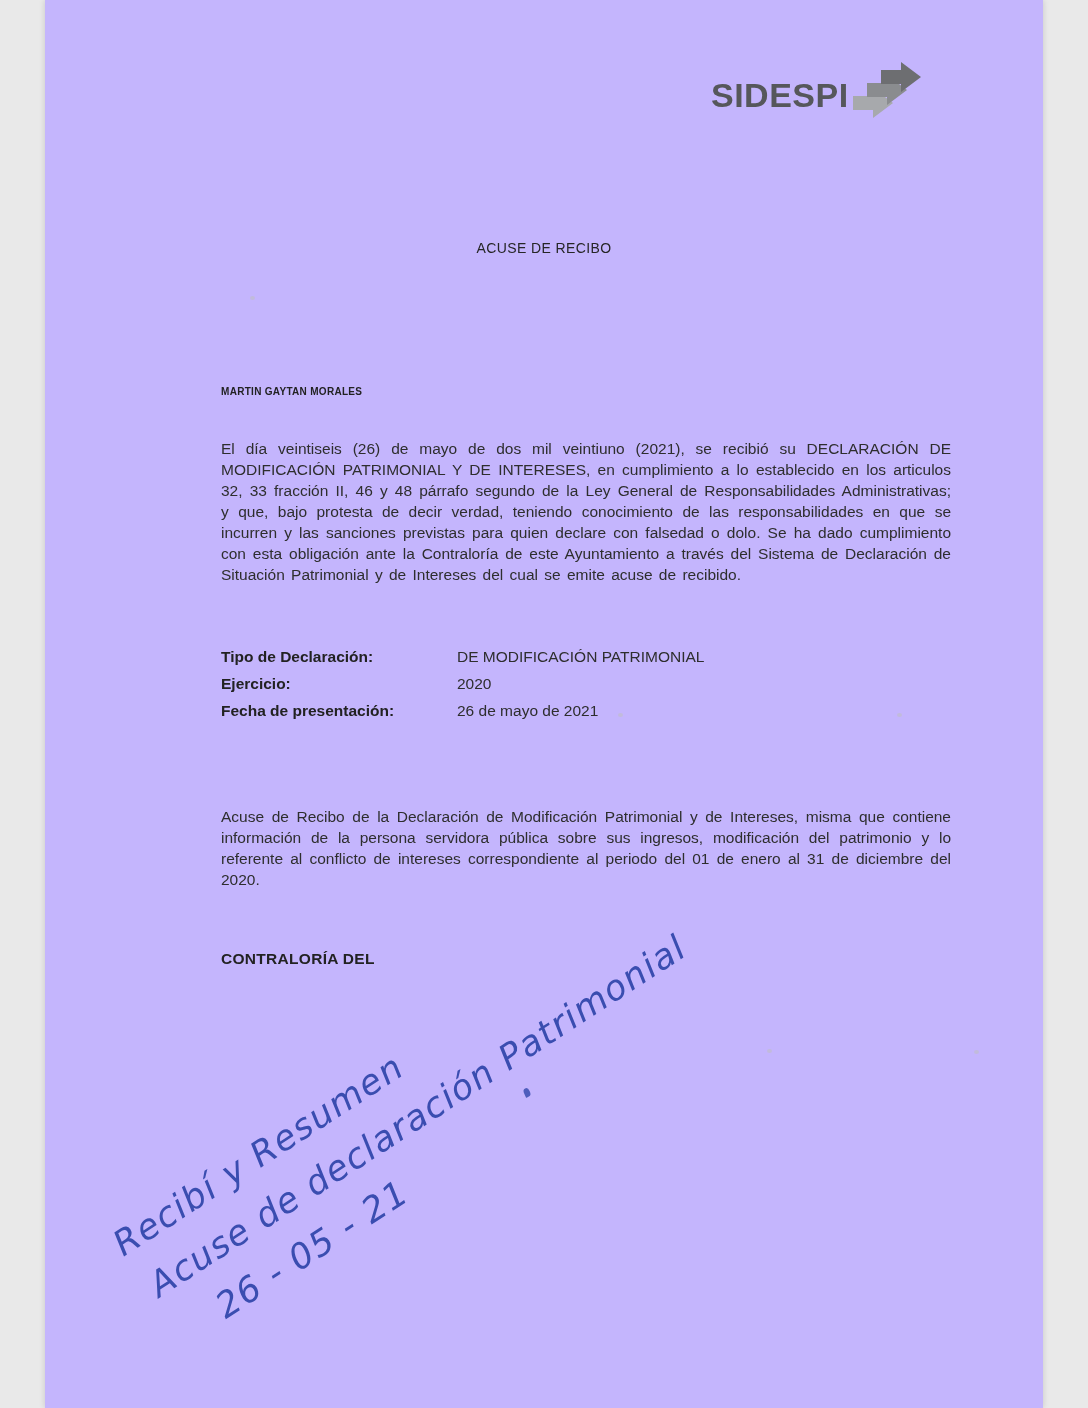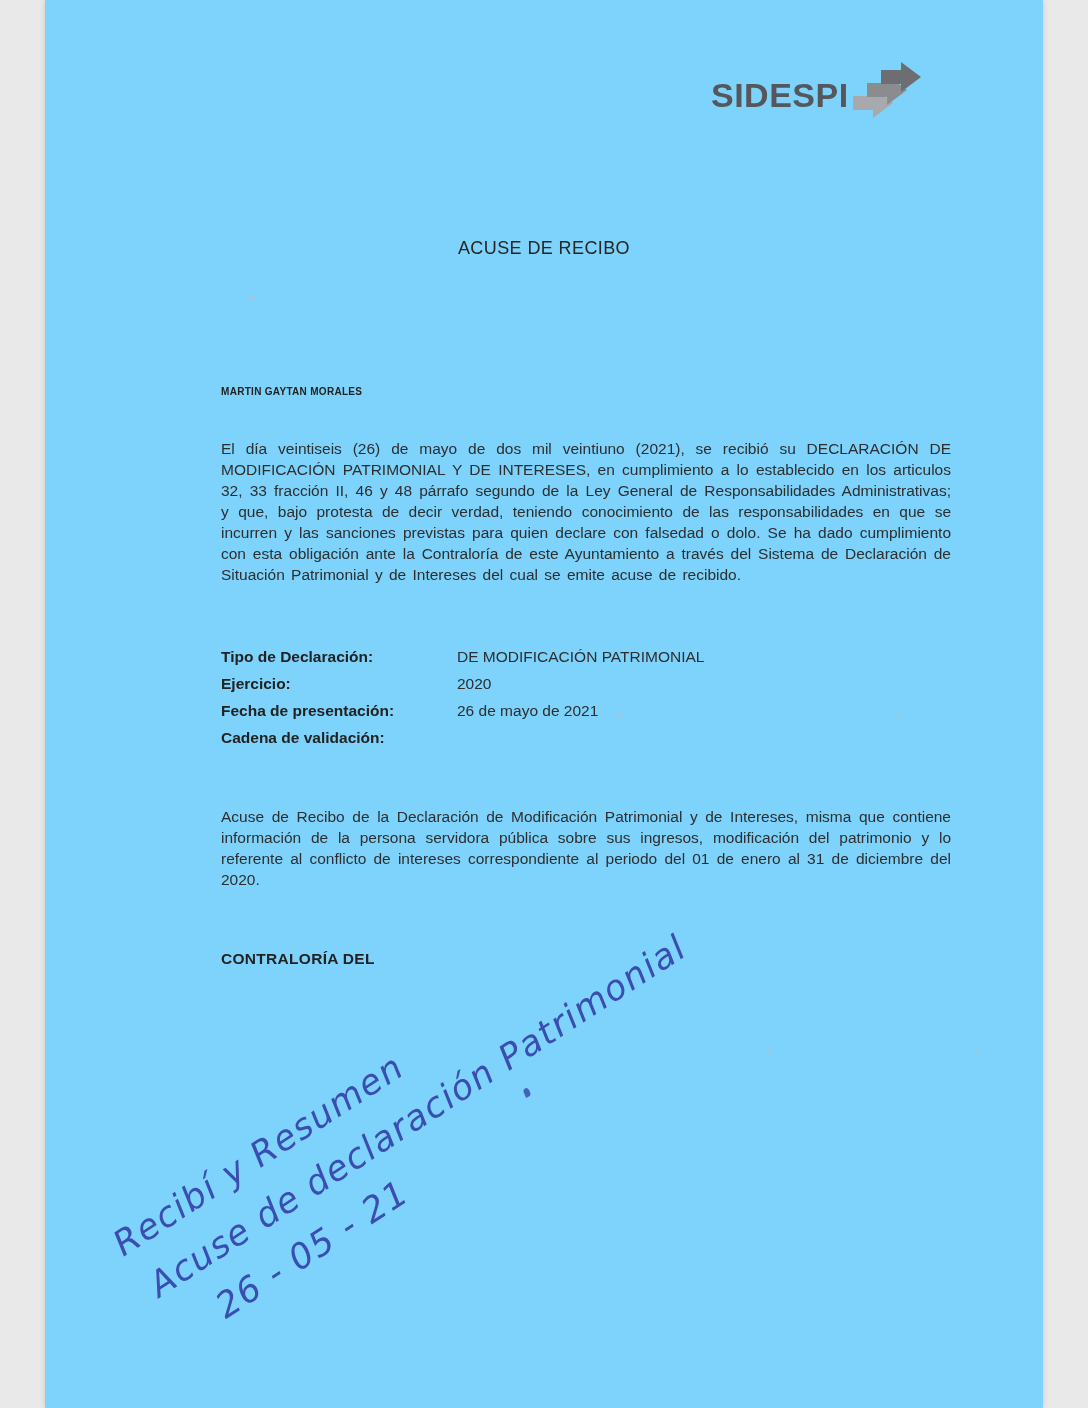--- a/index.html
+++ b/index.html
@@ -1,20 +1,20 @@
 <!DOCTYPE html>
 <html><head>
 <meta charset="utf-8">
 <style>
   html,body { margin:0; padding:0; background:#e9e9e9; }
   .page {
     position:relative;
     width:998px; height:1408px;
     margin:0 auto;
-    background:#7dd3fc;
+    background:#c4b5fd;
     font-family:"Liberation Sans", sans-serif;
     color:#2b2b2b;
     overflow:hidden;
     box-shadow:0 0 6px rgba(0,0,0,.15);
   }
   .abs { position:absolute; }
 
   
   .brand {
     font-weight:bold;
@@ -28,21 +28,21 @@
     color:#55565a;
     text-align:center;
     line-height:1.35;
     width:218px;
   }
 
   
   .doc-title {
     left:0; right:0;
     text-align:center;
-    font-size:18px;
+    font-size:14px;
     line-height:21px;
     letter-spacing:.4px;
     color:#262626;
   }
 
   .name {
     font-weight:bold;
     font-size:10px;
     letter-spacing:.3px;
     color:#222;
@@ -130,24 +130,20 @@
       <div class="value">DE MODIFICACIÓN PATRIMONIAL</div>
     </div>
     <div class="row">
       <div class="label">Ejercicio:</div>
       <div class="value">2020</div>
     </div>
     <div class="row">
       <div class="label">Fecha de presentación:</div>
       <div class="value">26 de mayo de 2021</div>
     </div>
-    <div class="row">
-      <div class="label">Cadena de validación:</div>
-      <div class="value"></div>
-    </div>
   </div>
 
   <div class="abs para" style="left:176px; top:806px;">Acuse de Recibo de la Declaración de Modificación Patrimonial y de Intereses, misma que contiene información de la persona servidora pública sobre sus ingresos, modificación del patrimonio y lo referente al conflicto de intereses correspondiente al periodo del 01 de enero al 31 de diciembre del 2020.</div>
 
   <div class="abs sig" style="left:176px; top:950px;">CONTRALORÍA DEL</div>
 
   <div class="abs handwriting" style="left:64px; top:1086px;">
     <div class="hw-line1">Recibí y Resumen</div>
     <div class="hw-line2">Acuse de declaración Patrimonial</div>
     <div class="hw-line3">26 - 05 - 21</div>

